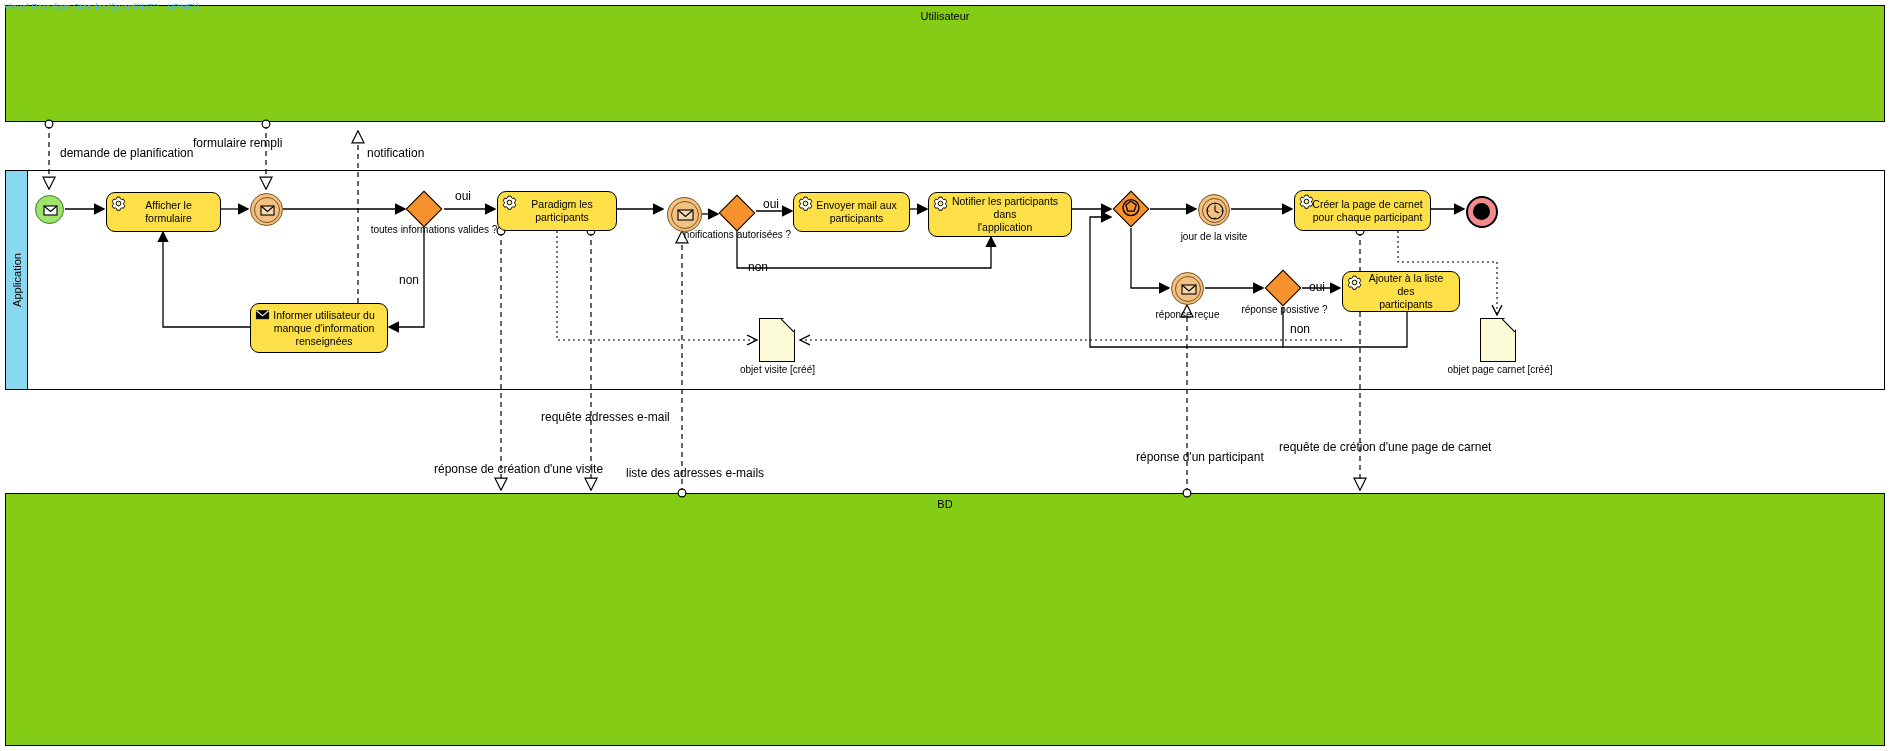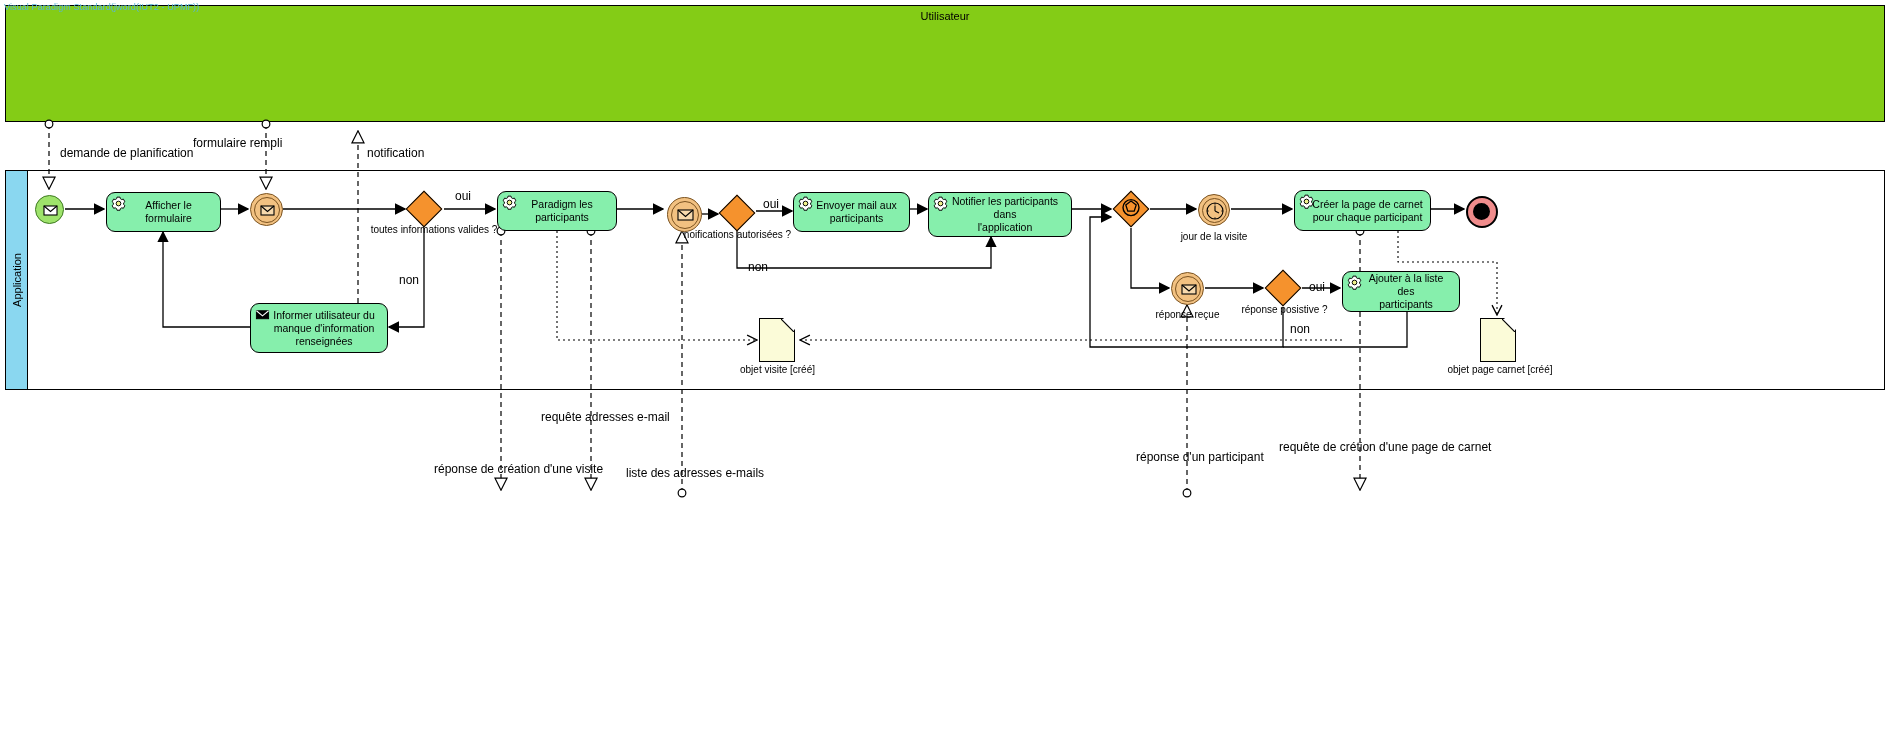--- a/index.html
+++ b/index.html
@@ -8,21 +8,21 @@
   #canvas{position:relative;width:1890px;height:751px;overflow:hidden;background:#ffffff;}
   
   .pool{position:absolute;border:1px solid #000;background:#84cc16;box-sizing:border-box;}
   .pool-title{position:absolute;top:4px;left:0;width:100%;text-align:center;font-size:11px;color:#000;}
   .lane-pool{position:absolute;border:1px solid #000;background:#ffffff;box-sizing:border-box;}
   .lane-head{position:absolute;left:0;top:0;width:22px;height:100%;background:#8ad7f0;border-right:1px solid #000;box-sizing:border-box;}
   .lane-head span{position:absolute;left:50%;top:50%;transform:translate(-50%,-50%) rotate(-90deg);white-space:nowrap;font-size:11px;color:#000;}
   
   .watermark{position:absolute;left:4px;top:2px;font-size:9px;color:#5ab6d6;white-space:nowrap;letter-spacing:.1px;}
   
-  .task{position:absolute;background:#86efac;border:1.6px solid #000;border-radius:9px;box-sizing:border-box;
+  .task{position:absolute;background:#fde047;border:1.6px solid #000;border-radius:9px;box-sizing:border-box;
         display:flex;align-items:center;justify-content:center;text-align:center;font-size:10.5px;line-height:13px;color:#000;padding:2px 6px 2px 16px;}
   .task .tl{display:block;width:100%;}
   .task-icon{position:absolute;left:4px;top:3px;width:15px;height:15px;}
   
   .ev{position:absolute;border-radius:50%;box-sizing:border-box;}
   .ev-start{background:#9ee36b;border:1.8px solid #3e7a22;}
   .ev-inter{background:#f2c181;border:1.8px solid #7a5220;}
   .ev-inter-in{position:absolute;border-radius:50%;border:1.6px solid #7a5220;background:#f2c181;}
   .ev-end{background:#f08c8c;border:2.4px solid #000;}
   .ev-end-in{position:absolute;border-radius:50%;background:#000;}
@@ -48,20 +48,23 @@
     <div class="pool-title">Utilisateur</div>
   </div>
   <div class="watermark">Visual Paradigm Standard(jword(IUT2 - UPMF))</div>
 
   <div class="lane-pool" style="left:5px;top:170px;width:1880px;height:220px;">
     <div class="lane-head">
       <span>Application</span>
     </div>
   </div>
 
+  <div class="pool" style="left:5px;top:493px;width:1880px;height:253px;">
+    <div class="pool-title">BD</div>
+  </div>
 
   <svg class="layer">
     <defs>
       <marker id="arrT" markerWidth="9" markerHeight="9" refX="8" refY="4.5" orient="auto">
         <path d="M0,0 L9,4.5 L0,9 z" fill="#000"></path>
       </marker>
       <marker id="arrOpen" markerWidth="11" markerHeight="11" refX="10" refY="5.5" orient="auto">
         <path d="M1,1 L10,5.5 L1,10" fill="none" stroke="#000" stroke-width="1.2"></path>
       </marker>
       <marker id="msgEnd" markerWidth="12" markerHeight="12" refX="10" refY="6" orient="auto">

